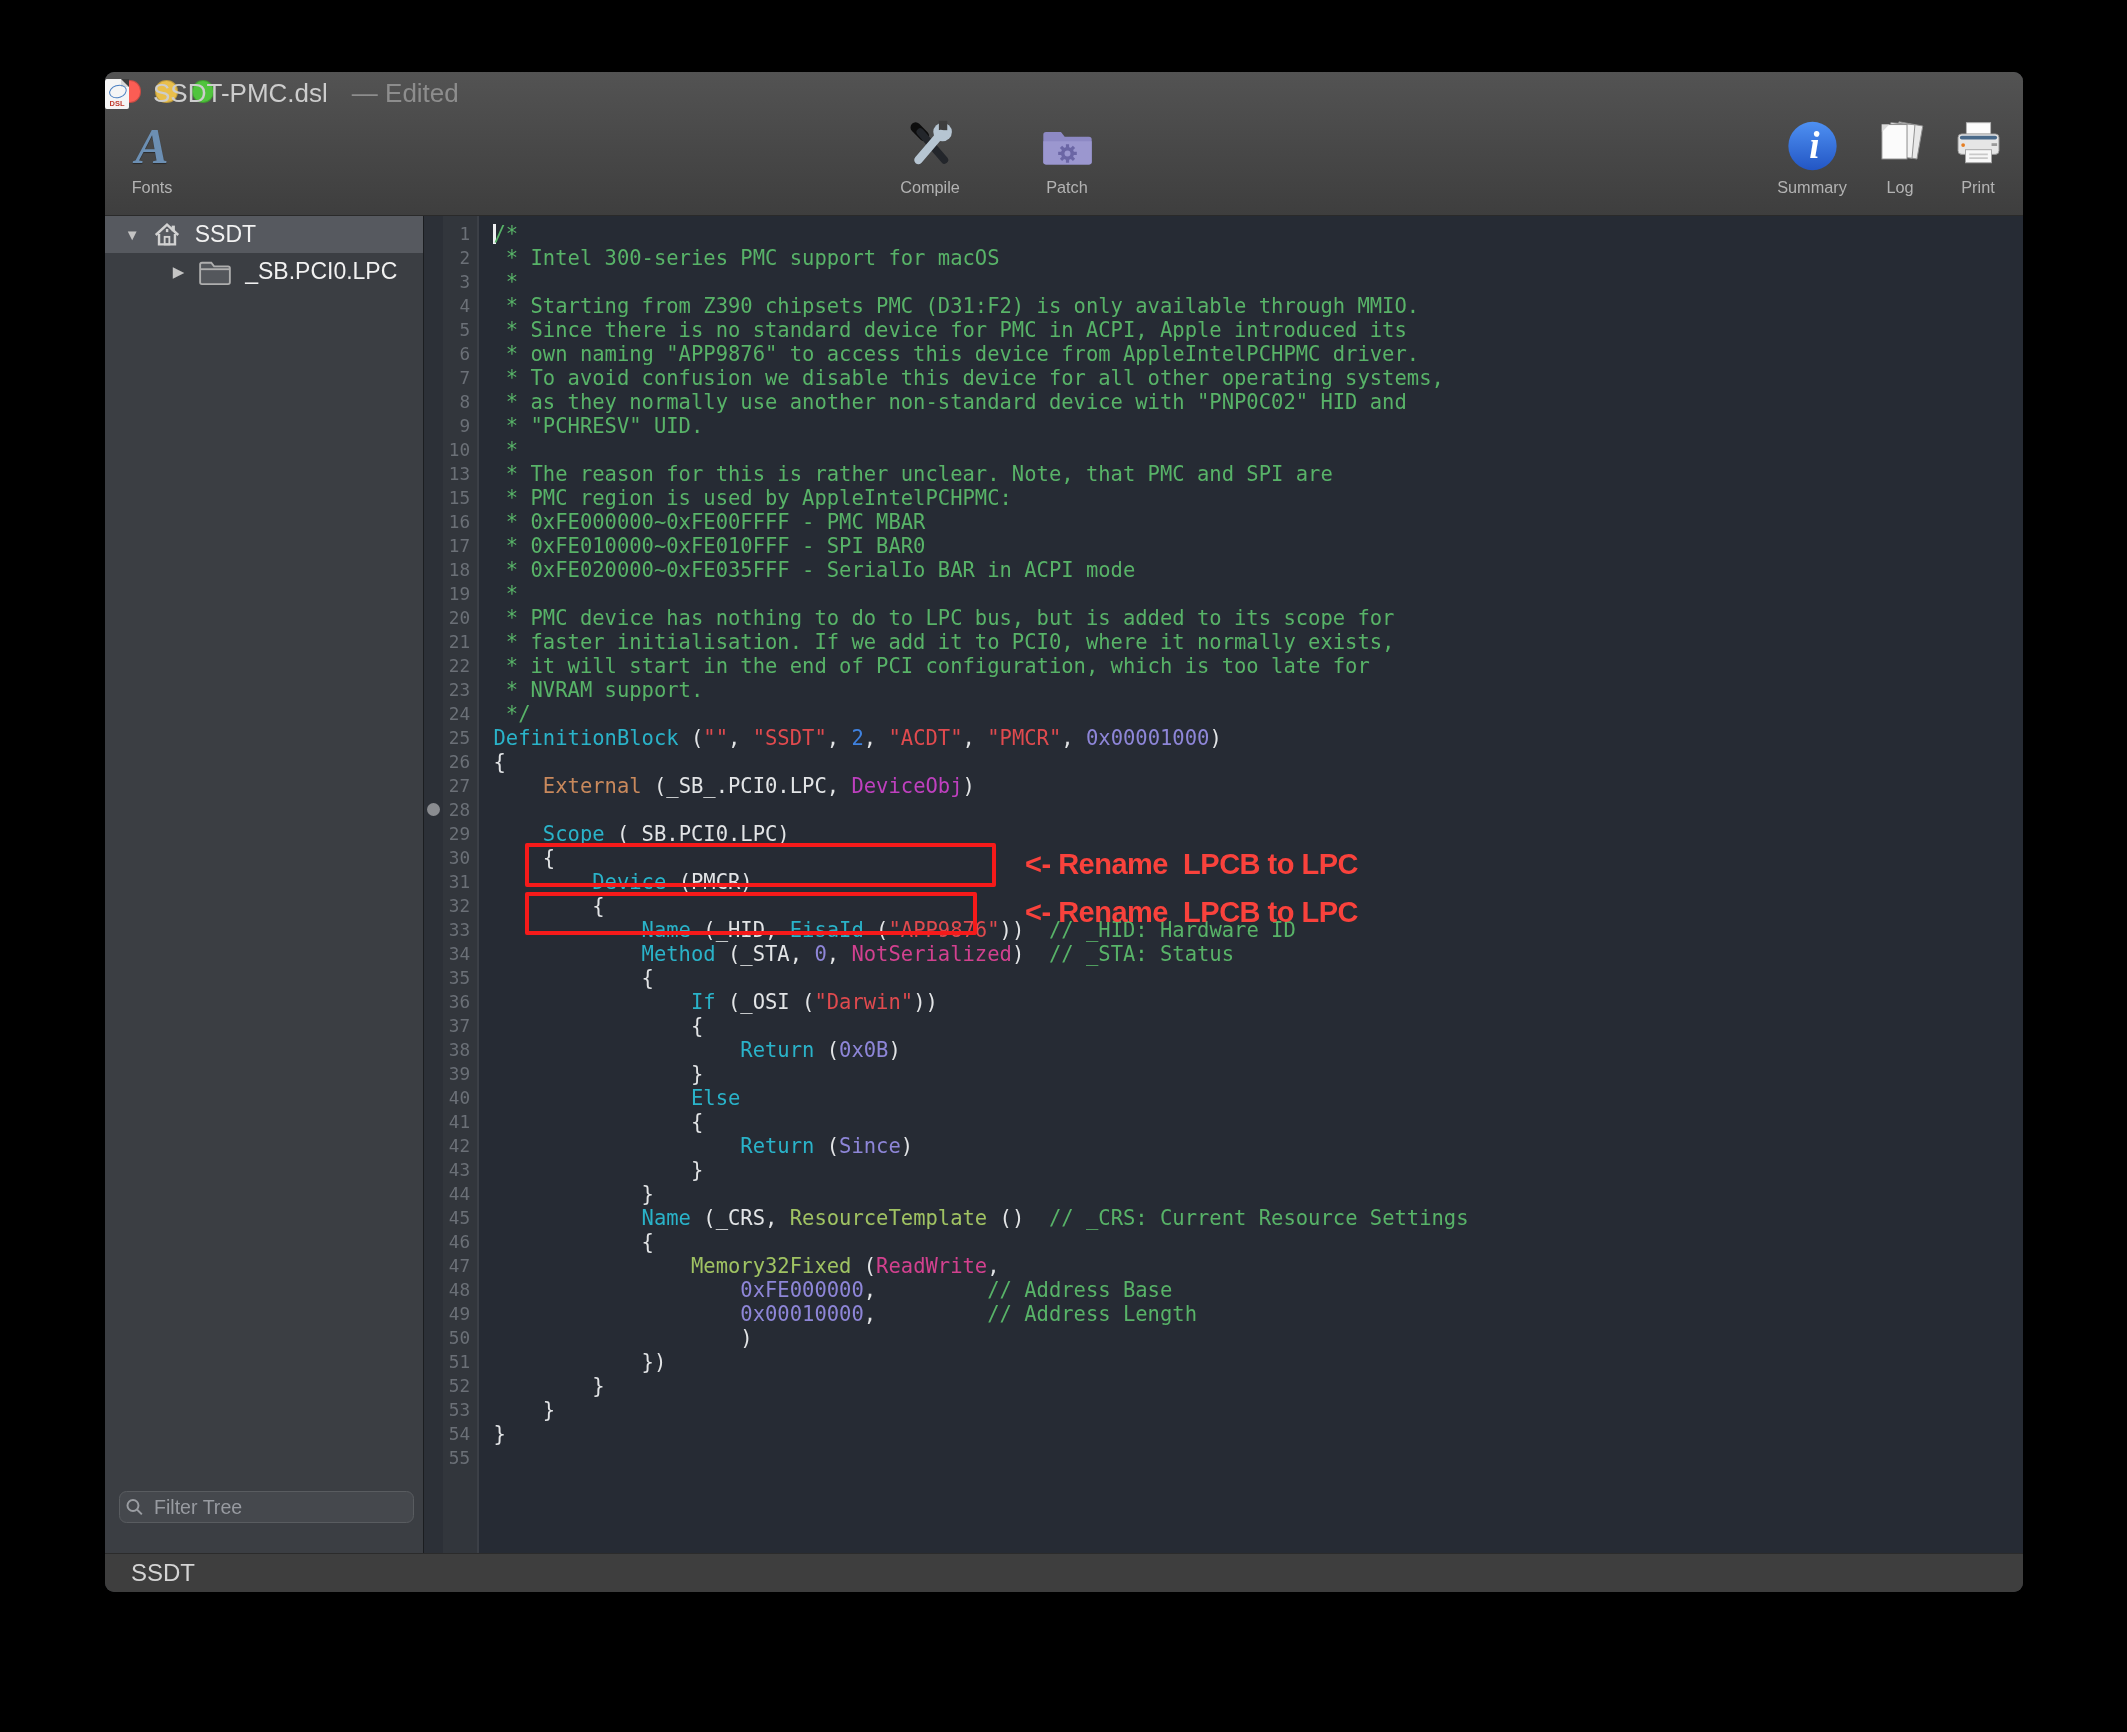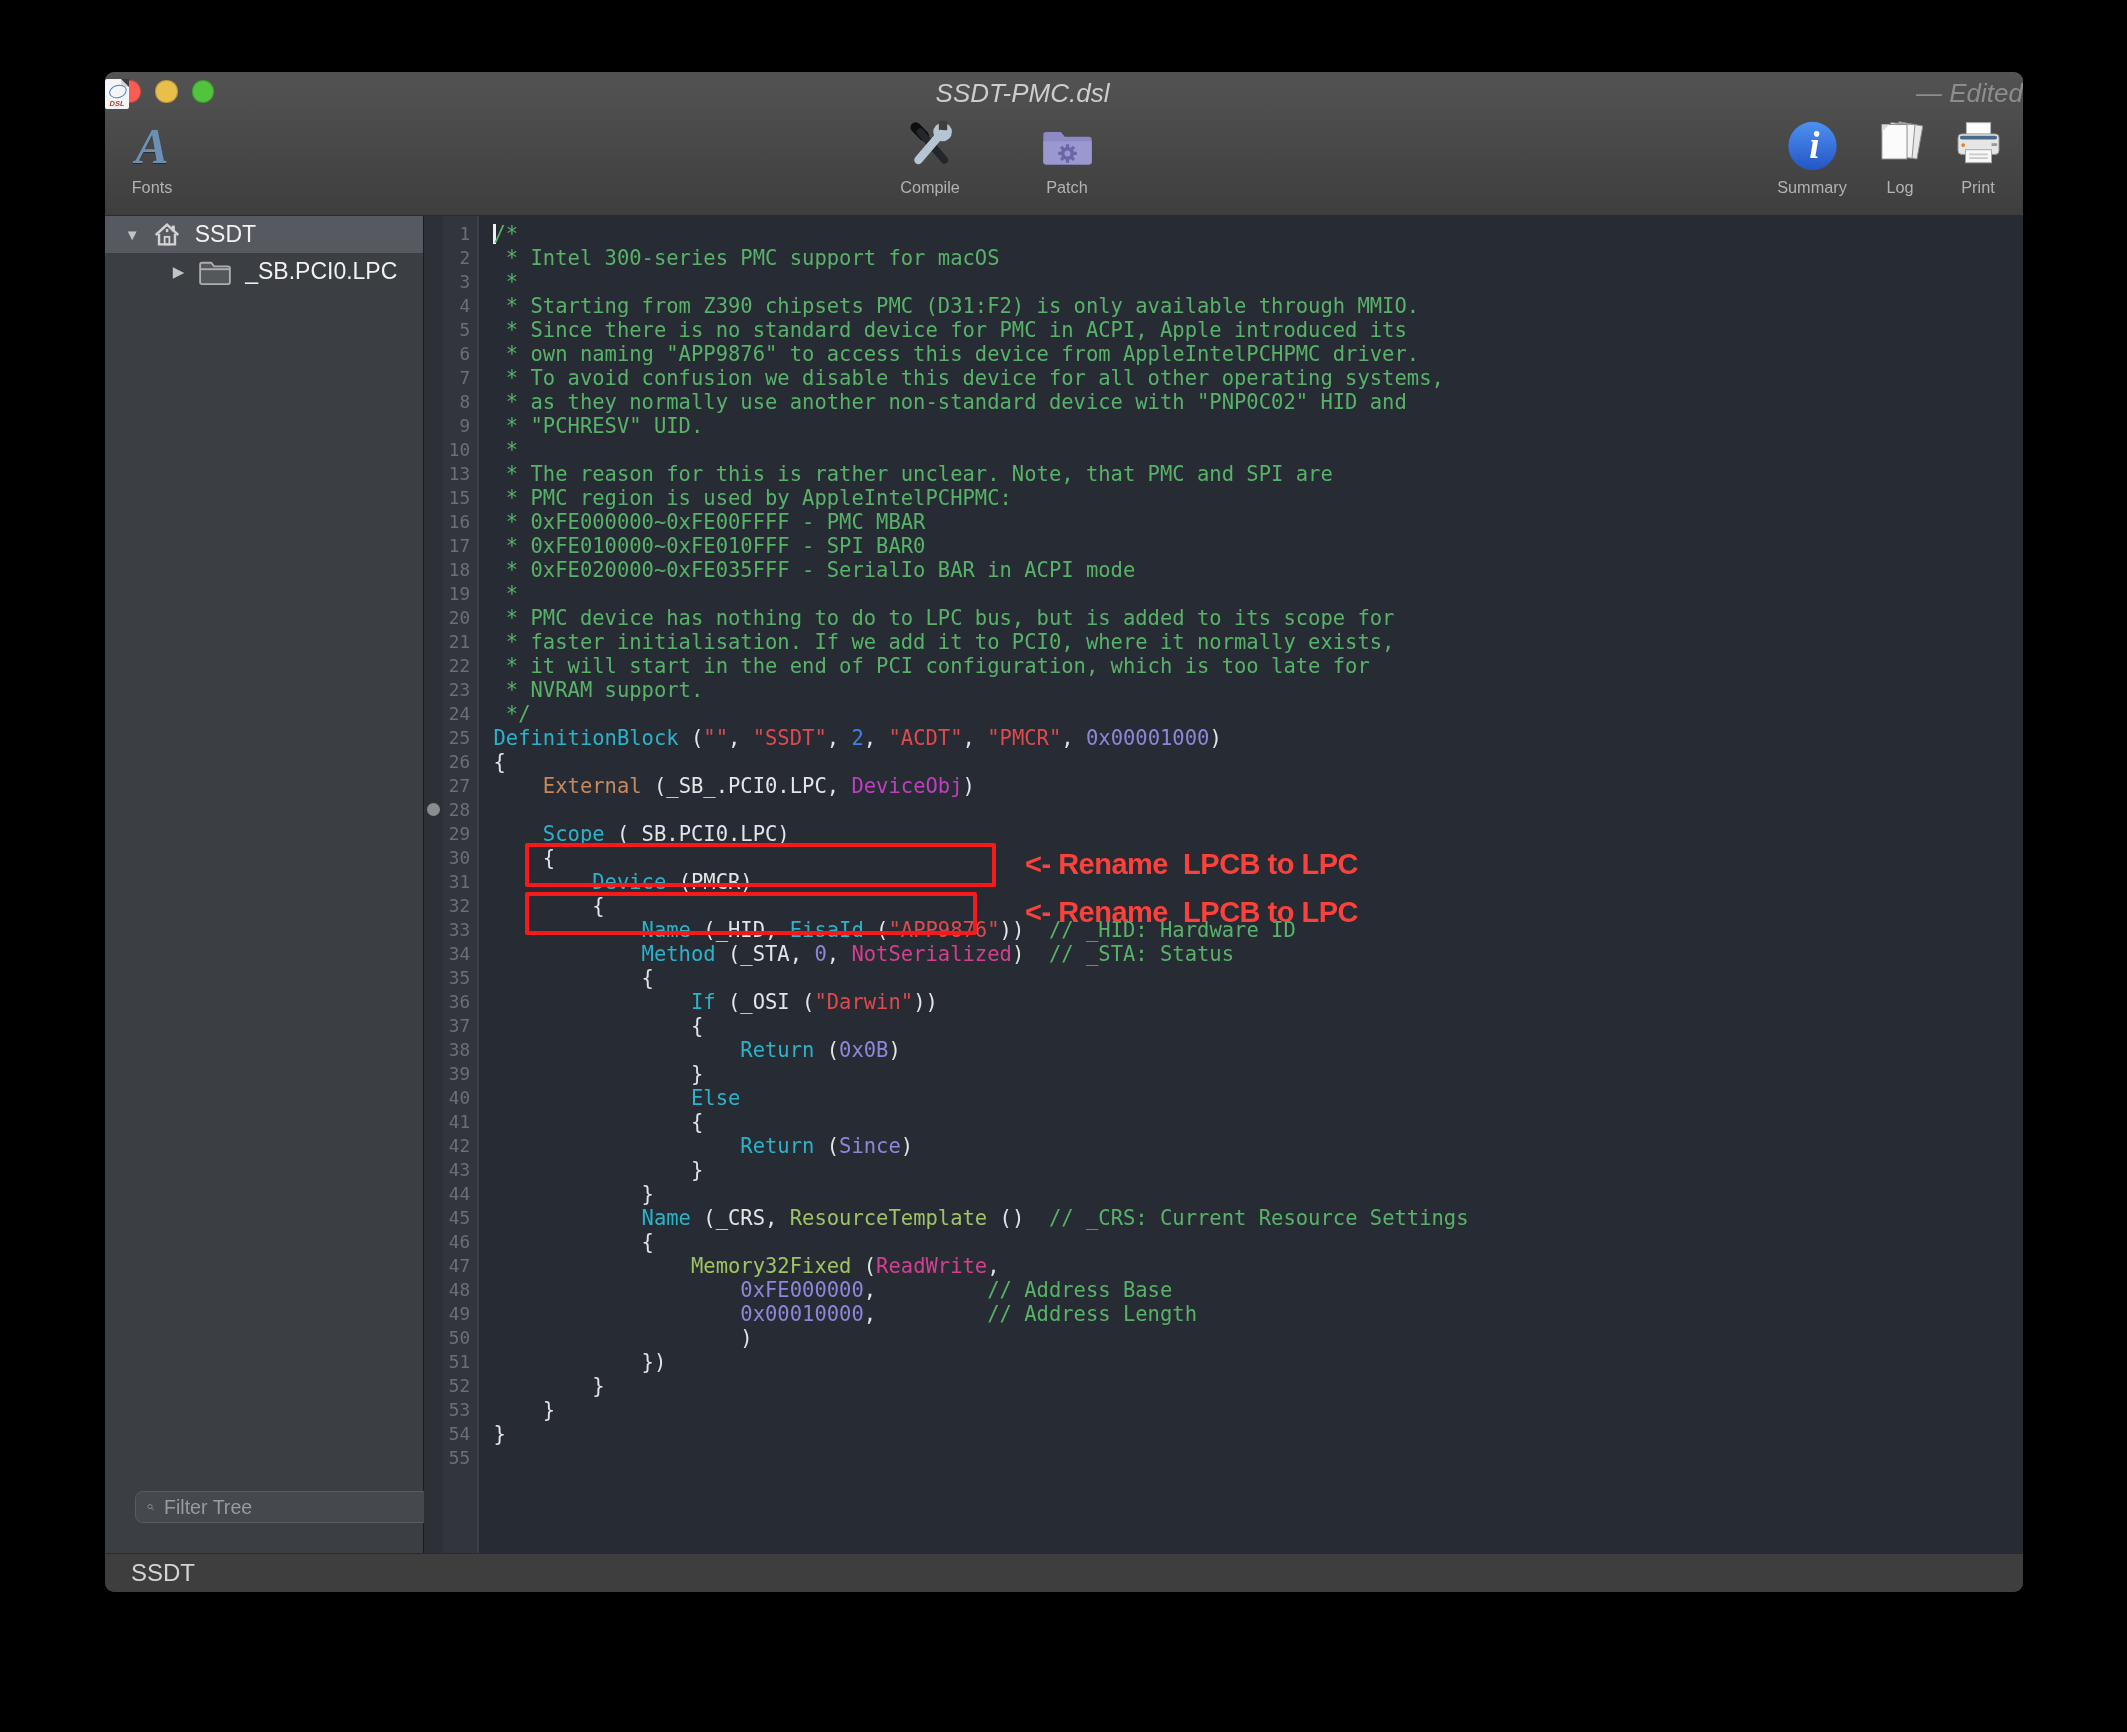--- a/index.html
+++ b/index.html
@@ -16,21 +16,21 @@
   
   .header{
     position:relative;height:143px;flex:0 0 143px;
     background:linear-gradient(#535353,#3e3e3e);
     border-bottom:0.9px solid #2a2a2a;
   }
   .traffic{position:absolute;left:14px;top:8.4px;display:flex;gap:14px;}
   .tl{width:22.4px;height:22.4px;border-radius:50%;border:0.9px solid rgba(0,0,0,.2);box-sizing:border-box;}
   .titlerow{
     position:absolute;left:0;right:0;top:0;height:43px;
-    display:flex;align-items:center;justify-content:space-between;gap:24px;font-style:italic;
+    display:flex;align-items:center;justify-content:flex-start;gap:24px;
   }
   .title-name{font-size:26px;color:#cdcdcd;}
   .title-suffix{font-size:26px;color:#8d8d8d;}
   .docicon{position:relative;width:24px;height:30px;background:#f5f5f5;border-radius:1.9px;}
   .docicon:before{content:"";position:absolute;right:0;top:0;border:4.7px solid;border-color:#3e3e3e #3e3e3e #d7d7d7 #d7d7d7;}
   .docicon .scribble{position:absolute;left:3.7px;top:6.5px;width:16px;height:11.2px;border:1.9px solid #4a7fc1;border-radius:50%;transform:rotate(-18deg);}
   .docicon .dsl{position:absolute;left:0;right:0;bottom:0.9px;text-align:center;font-size:7.5px;font-weight:bold;color:#c0392b;}
   .tbitem{
     position:absolute;top:45px;width:121px;transform:translateX(-50%);
     display:flex;flex-direction:column;align-items:center;cursor:default;
@@ -44,23 +44,23 @@
     position:relative;width:319px;flex:0 0 319px;background:#3b3e43;
     border-right:1.9px solid #1b1d20;box-sizing:border-box;
   }
   .treerow{height:37px;display:flex;align-items:center;color:#f1f1f1;font-size:23px;}
   .treerow.sel{background:#56595f;}
   .caret-glyph{font-size:15px;color:#c4c4c4;width:17px;text-align:center;}
   .tree-icon{margin-left:11.2px;margin-right:13px;display:flex;align-items:center;}
   .row-root{padding-left:18.6px;}
   .row-child{padding-left:65px;}
   .filterbox{
-    position:absolute;left:30px;bottom:30px;width:295px;height:32px;box-sizing:border-box;
+    position:absolute;left:14px;bottom:30px;width:295px;height:32px;box-sizing:border-box;
     background:#45484d;border:1.9px solid #595c60;border-radius:7.5px;
-    display:flex;align-items:center;padding:0 11px;gap:7.5px;
+    display:flex;align-items:center;padding:0 5px;gap:7.5px;
   }
   .filterbox input{
     flex:1;background:transparent;border:none;outline:none;
     font-size:19.6px;color:#d8d8d8;font-family:"Liberation Sans",sans-serif;
   }
   .filterbox input::placeholder{color:#989ba1;}
   
   .editor{
     flex:1 1 auto;position:relative;overflow:hidden;
     background:linear-gradient(90deg,#2c3037 0,#2c3037 18.6px,#32363c 18.6px,#32363c 53px,#3c4047 53px,#3c4047 55px,#262b34 55px);

